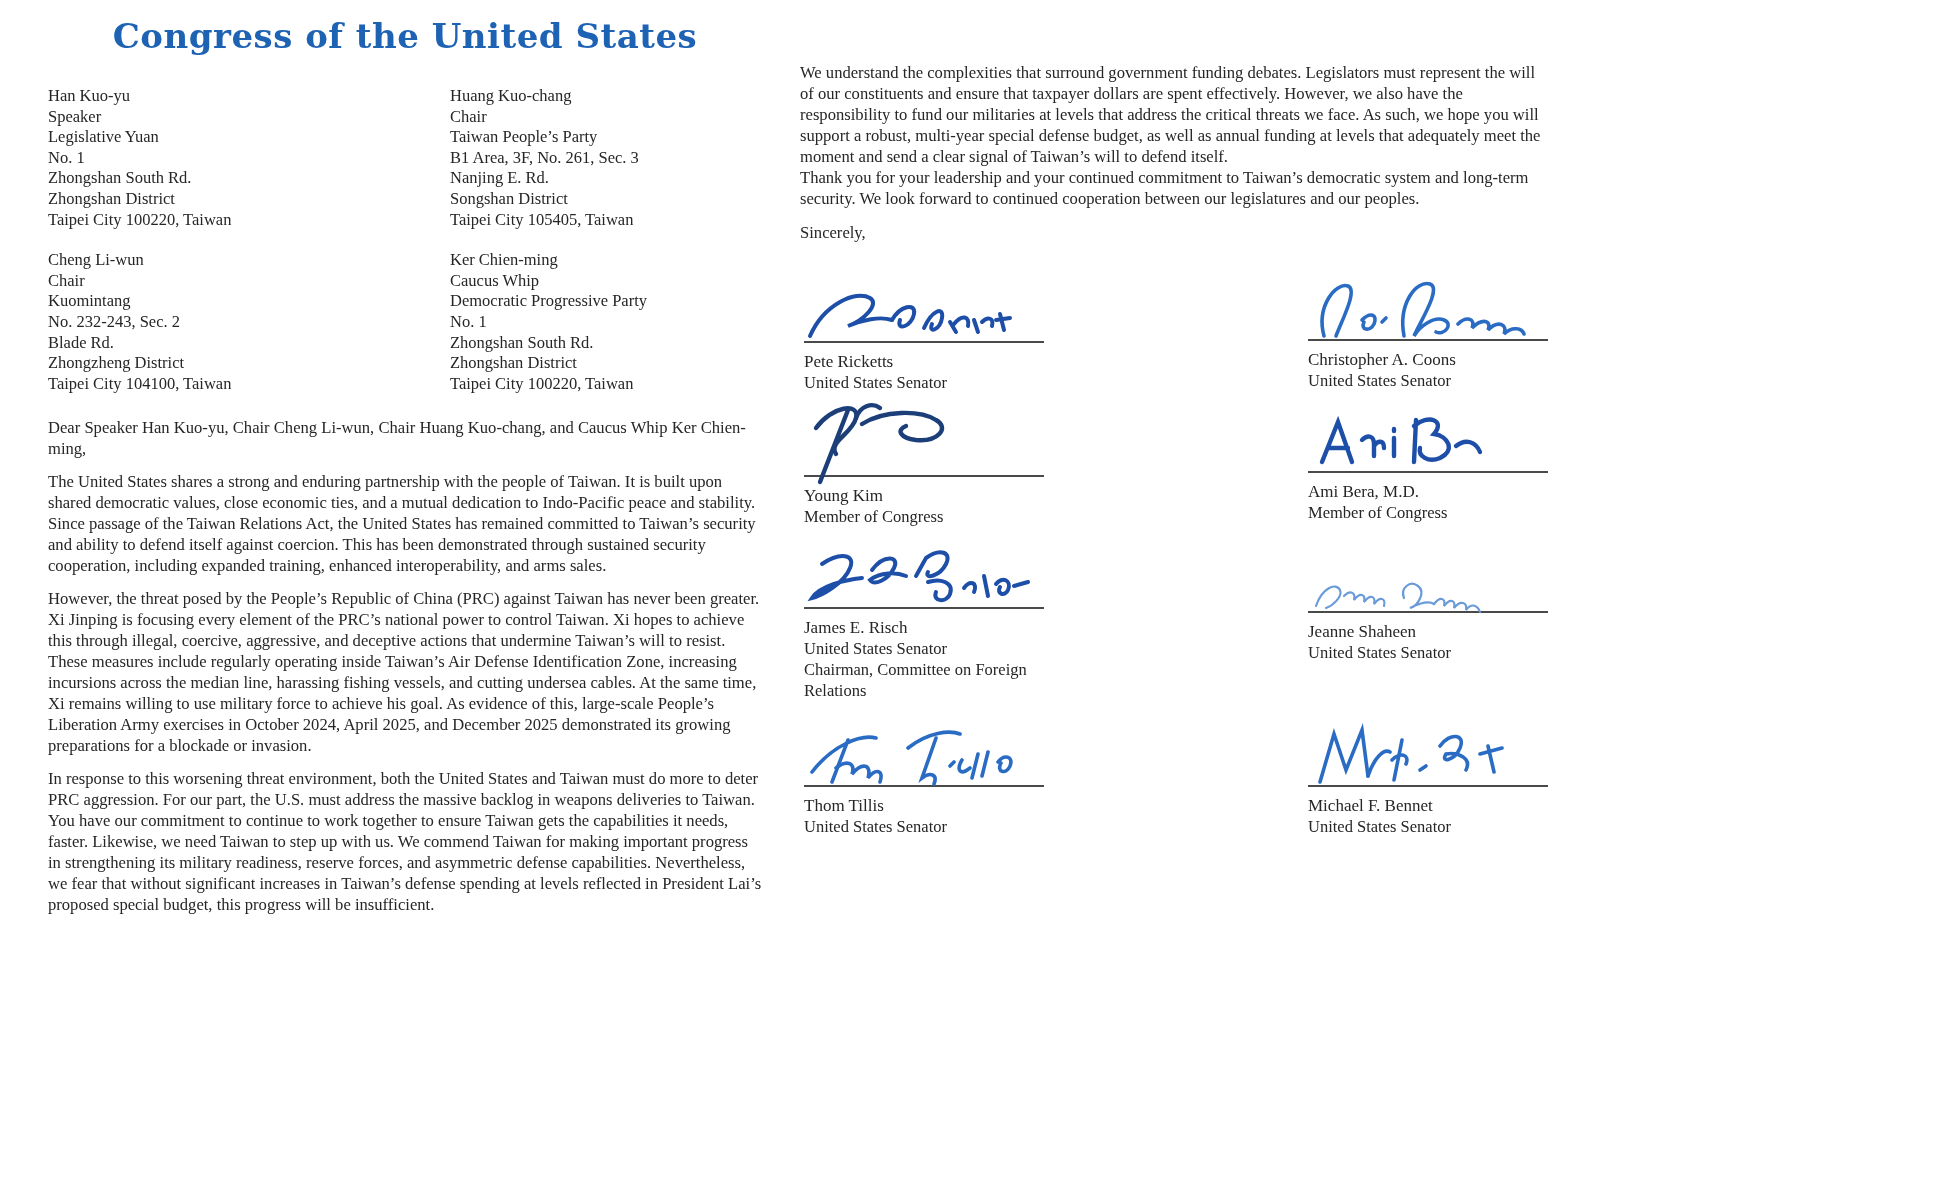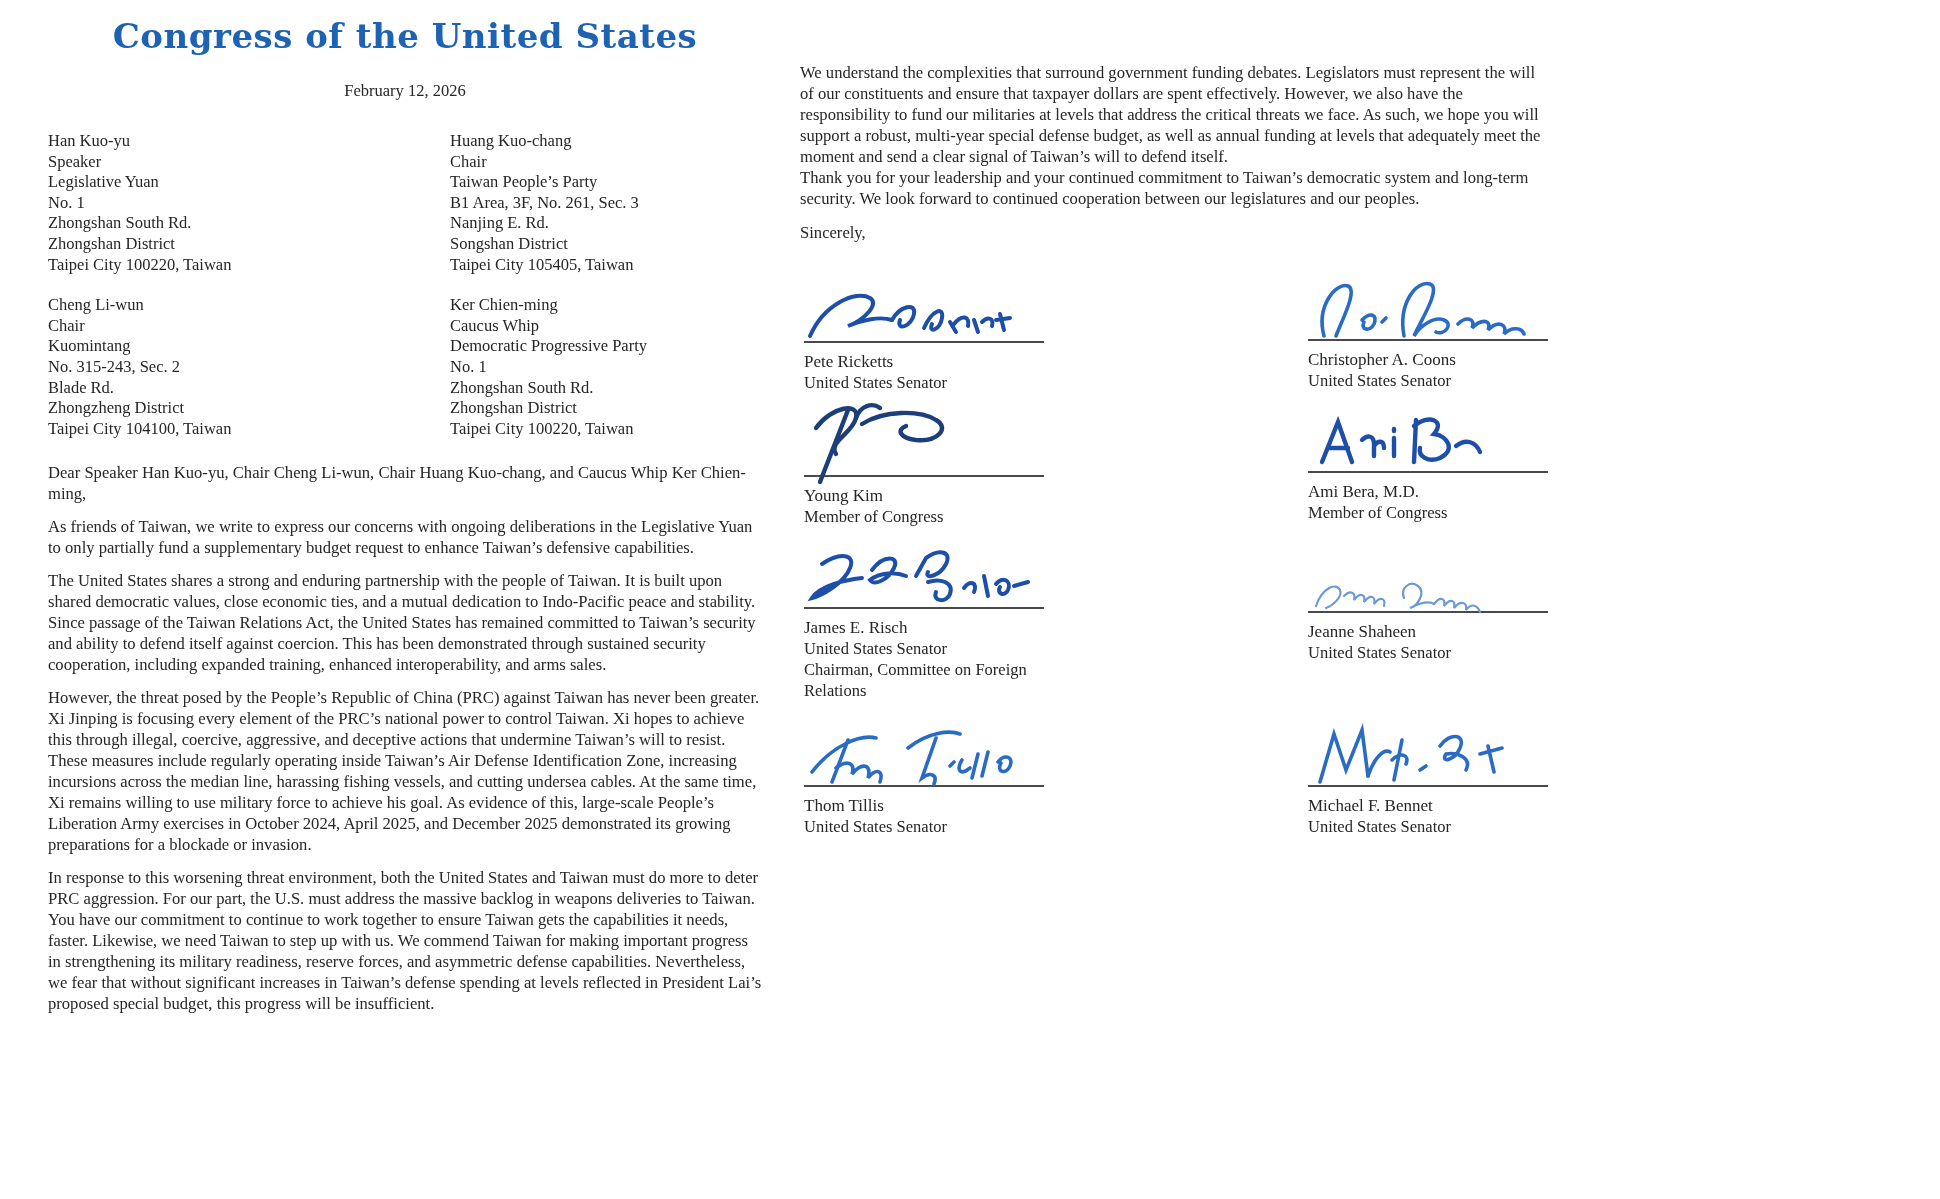--- a/index.html
+++ b/index.html
@@ -40,21 +40,20 @@
 </style>
 </head>
 <body>
 
 <div class="canvas">
 
   <div class="page-left">
     <div class="masthead">
       <div class="masthead-title">Congress of the United States</div>
     </div>
-    <div class="date-line">February 12, 2026</div>
 
     <div class="recipients">
       <div>
           <div>Han Kuo-yu</div>
           <div>Speaker</div>
           <div>Legislative Yuan</div>
           <div>No. 1</div>
           <div>Zhongshan South Rd.</div>
           <div>Zhongshan District</div>
           <div>Taipei City 100220, Taiwan</div>
@@ -65,38 +64,37 @@
           <div>Taiwan People’s Party</div>
           <div>B1 Area, 3F, No. 261, Sec. 3</div>
           <div>Nanjing E. Rd.</div>
           <div>Songshan District</div>
           <div>Taipei City 105405, Taiwan</div>
         </div>
       <div>
           <div>Cheng Li-wun</div>
           <div>Chair</div>
           <div>Kuomintang</div>
-          <div>No. 315-243, Sec. 2</div>
+          <div>No. 232-243, Sec. 2</div>
           <div>Blade Rd.</div>
           <div>Zhongzheng District</div>
           <div>Taipei City 104100, Taiwan</div>
         </div>
       <div>
           <div>Ker Chien-ming</div>
           <div>Caucus Whip</div>
           <div>Democratic Progressive Party</div>
           <div>No. 1</div>
           <div>Zhongshan South Rd.</div>
           <div>Zhongshan District</div>
           <div>Taipei City 100220, Taiwan</div>
         </div>
     </div>
 
     <div class="salutation">Dear Speaker Han Kuo-yu, Chair Cheng Li-wun, Chair Huang Kuo-chang, and Caucus Whip Ker Chien-ming,</div>
-    <p class="body-para">As friends of Taiwan, we write to express our concerns with ongoing deliberations in the Legislative Yuan to only partially fund a supplementary budget request to enhance Taiwan’s defensive capabilities.</p>
     <p class="body-para">The United States shares a strong and enduring partnership with the people of Taiwan. It is built upon shared democratic values, close economic ties, and a mutual dedication to Indo-Pacific peace and stability. Since passage of the Taiwan Relations Act, the United States has remained committed to Taiwan’s security and ability to defend itself against coercion. This has been demonstrated through sustained security cooperation, including expanded training, enhanced interoperability, and arms sales.</p>
     <p class="body-para">However, the threat posed by the People’s Republic of China (PRC) against Taiwan has never been greater. Xi Jinping is focusing every element of the PRC’s national power to control Taiwan. Xi hopes to achieve this through illegal, coercive, aggressive, and deceptive actions that undermine Taiwan’s will to resist. These measures include regularly operating inside Taiwan’s Air Defense Identification Zone, increasing incursions across the median line, harassing fishing vessels, and cutting undersea cables. At the same time, Xi remains willing to use military force to achieve his goal. As evidence of this, large-scale People’s Liberation Army exercises in October 2024, April 2025, and December 2025 demonstrated its growing preparations for a blockade or invasion.</p>
     <p class="body-para">In response to this worsening threat environment, both the United States and Taiwan must do more to deter PRC aggression. For our part, the U.S. must address the massive backlog in weapons deliveries to Taiwan. You have our commitment to continue to work together to ensure Taiwan gets the capabilities it needs, faster. Likewise, we need Taiwan to step up with us. We commend Taiwan for making important progress in strengthening its military readiness, reserve forces, and asymmetric defense capabilities. Nevertheless, we fear that without significant increases in Taiwan’s defense spending at levels reflected in President Lai’s proposed special budget, this progress will be insufficient.</p>
   </div>
 
   <div class="page-right">
     <p class="rp rp1">We understand the complexities that surround government funding debates. Legislators must represent the will of our constituents and ensure that taxpayer dollars are spent effectively. However, we also have the responsibility to fund our militaries at levels that address the critical threats we face. As such, we hope you will support a robust, multi-year special defense budget, as well as annual funding at levels that adequately meet the moment and send a clear signal of Taiwan’s will to defend itself.</p>
     <p class="rp rp2">Thank you for your leadership and your continued commitment to Taiwan’s democratic system and long-term security. We look forward to continued cooperation between our legislatures and our peoples.</p>
     <div class="closing">Sincerely,</div>
 

